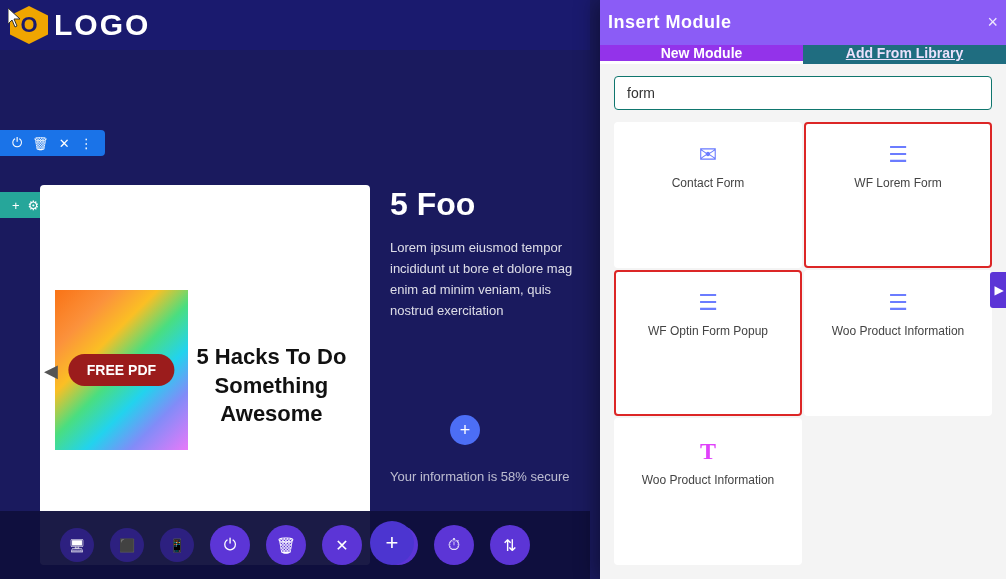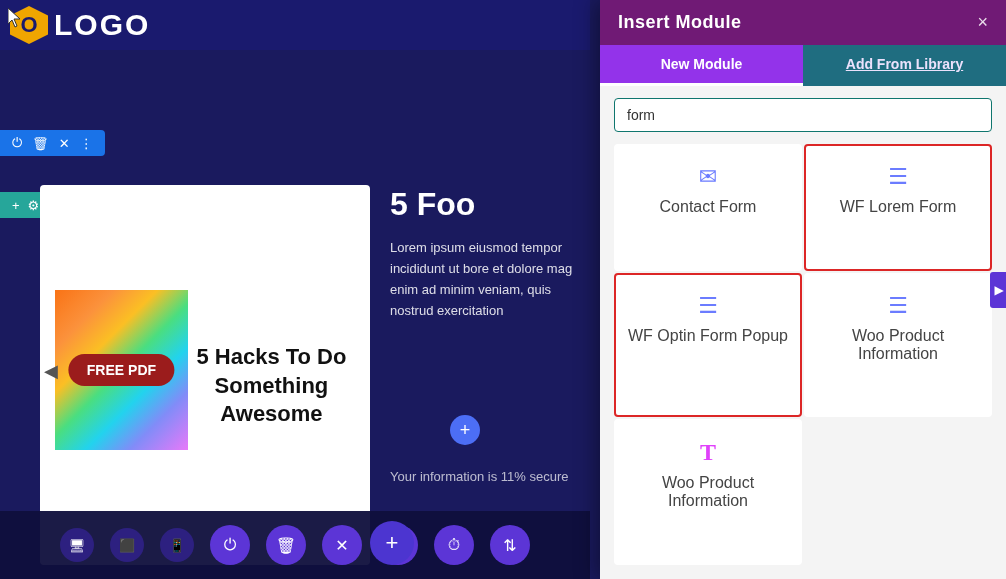--- a/index.html
+++ b/index.html
@@ -233,26 +233,26 @@
       top: 0; left: 600px;
       width: 406px; height: 579px;
       background: #f4f4f4;
       box-shadow: -4px 0 20px rgba(0,0,0,0.4);
       z-index: 100;
       display: flex;
       flex-direction: column;
     }
 
     .modal-header {
-      background: #701a75;
+      background: #8b5cf6;
       color: white;
       display: flex;
       align-items: center;
       justify-content: space-between;
-      padding: 12px 18px;
+      padding: 12px 8px;
       flex-shrink: 0;
     }
 
     .modal-title {
       font-size: 18px;
       font-weight: 600;
       letter-spacing: 0.5px;
     }
 
     .modal-close {
@@ -264,21 +264,21 @@
 
     
     .modal-tabs {
       display: flex;
       background: #7c3aed;
       flex-shrink: 0;
     }
 
     .modal-tab {
       flex: 1;
-      padding: 11px 0;
+      padding: 0 0;
       text-align: center;
       font-size: 14px;
       font-weight: 600;
       color: white;
       cursor: pointer;
     }
 
     .modal-tab.active {
       background: #9333ea;
       border-bottom: 3px solid white;
@@ -334,21 +334,21 @@
     .module-card.selected-red {
       border: 2px solid #dc2626;
     }
 
     .module-card .mc-icon {
       font-size: 22px;
       color: #6b7cff;
     }
 
     .module-card .mc-label {
-      font-size: 16px;
+      font-size: 12px;
       color: #444;
       text-align: center;
       font-weight: 500;
     }
 
     
     .modal-right-arrow {
       position: absolute;
       top: 50%; right: -2px;
       transform: translateY(-50%);
@@ -409,21 +409,21 @@
   <div class="book-title">5 Hacks To Do Something Awesome</div>
 </div>
 
 <div class="arrow-left">◀</div>
 
 <div class="main-content">
   <div class="main-title">5 Foo</div>
   <div class="main-body">Lorem ipsum eiusmod tempor incididunt ut bore et dolore mag enim ad minim veniam, quis nostrud exercitation</div>
 </div>
 
-<div class="secure-text">Your information is 11% secure</div>
+<div class="secure-text">Your information is 58% secure</div>
 
 <div class="plus-add-left">+</div>
 
 <div class="bottom-toolbar">
 
   <div class="bt-btn smaller" style="font-size:13px;">🖥</div>
   <div class="bt-btn smaller" style="font-size:13px;">⬛</div>
   <div class="bt-btn smaller" style="font-size:13px;">📱</div>
 
   <div class="fab-plus">+</div>

